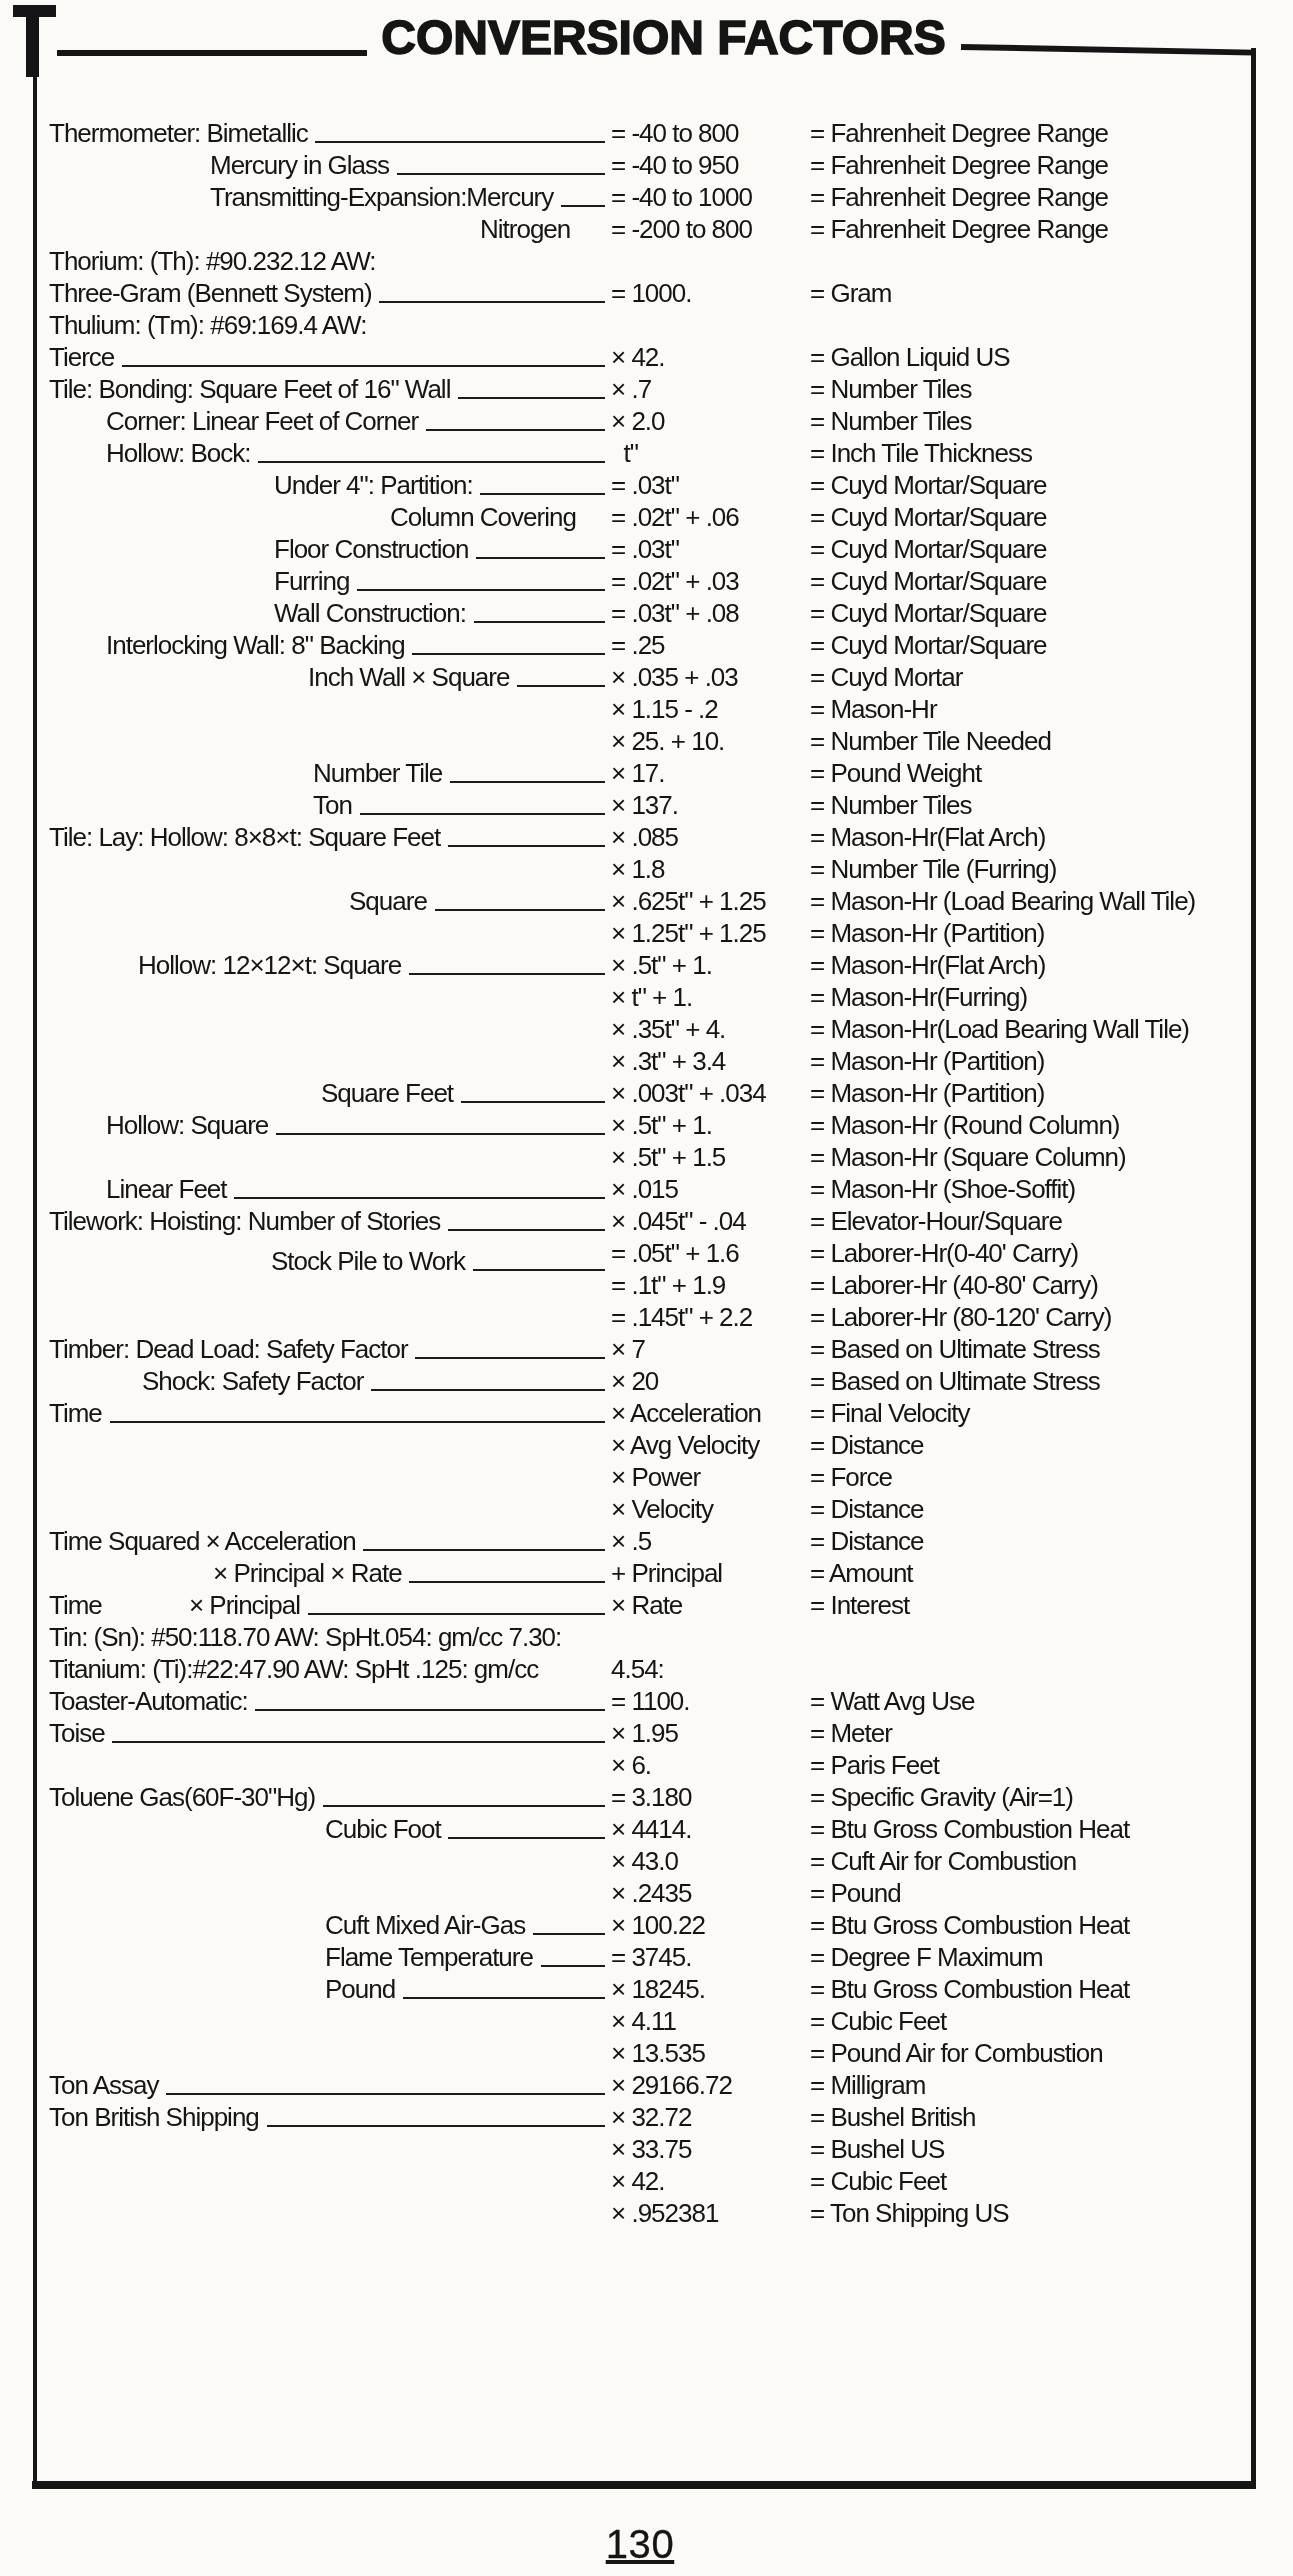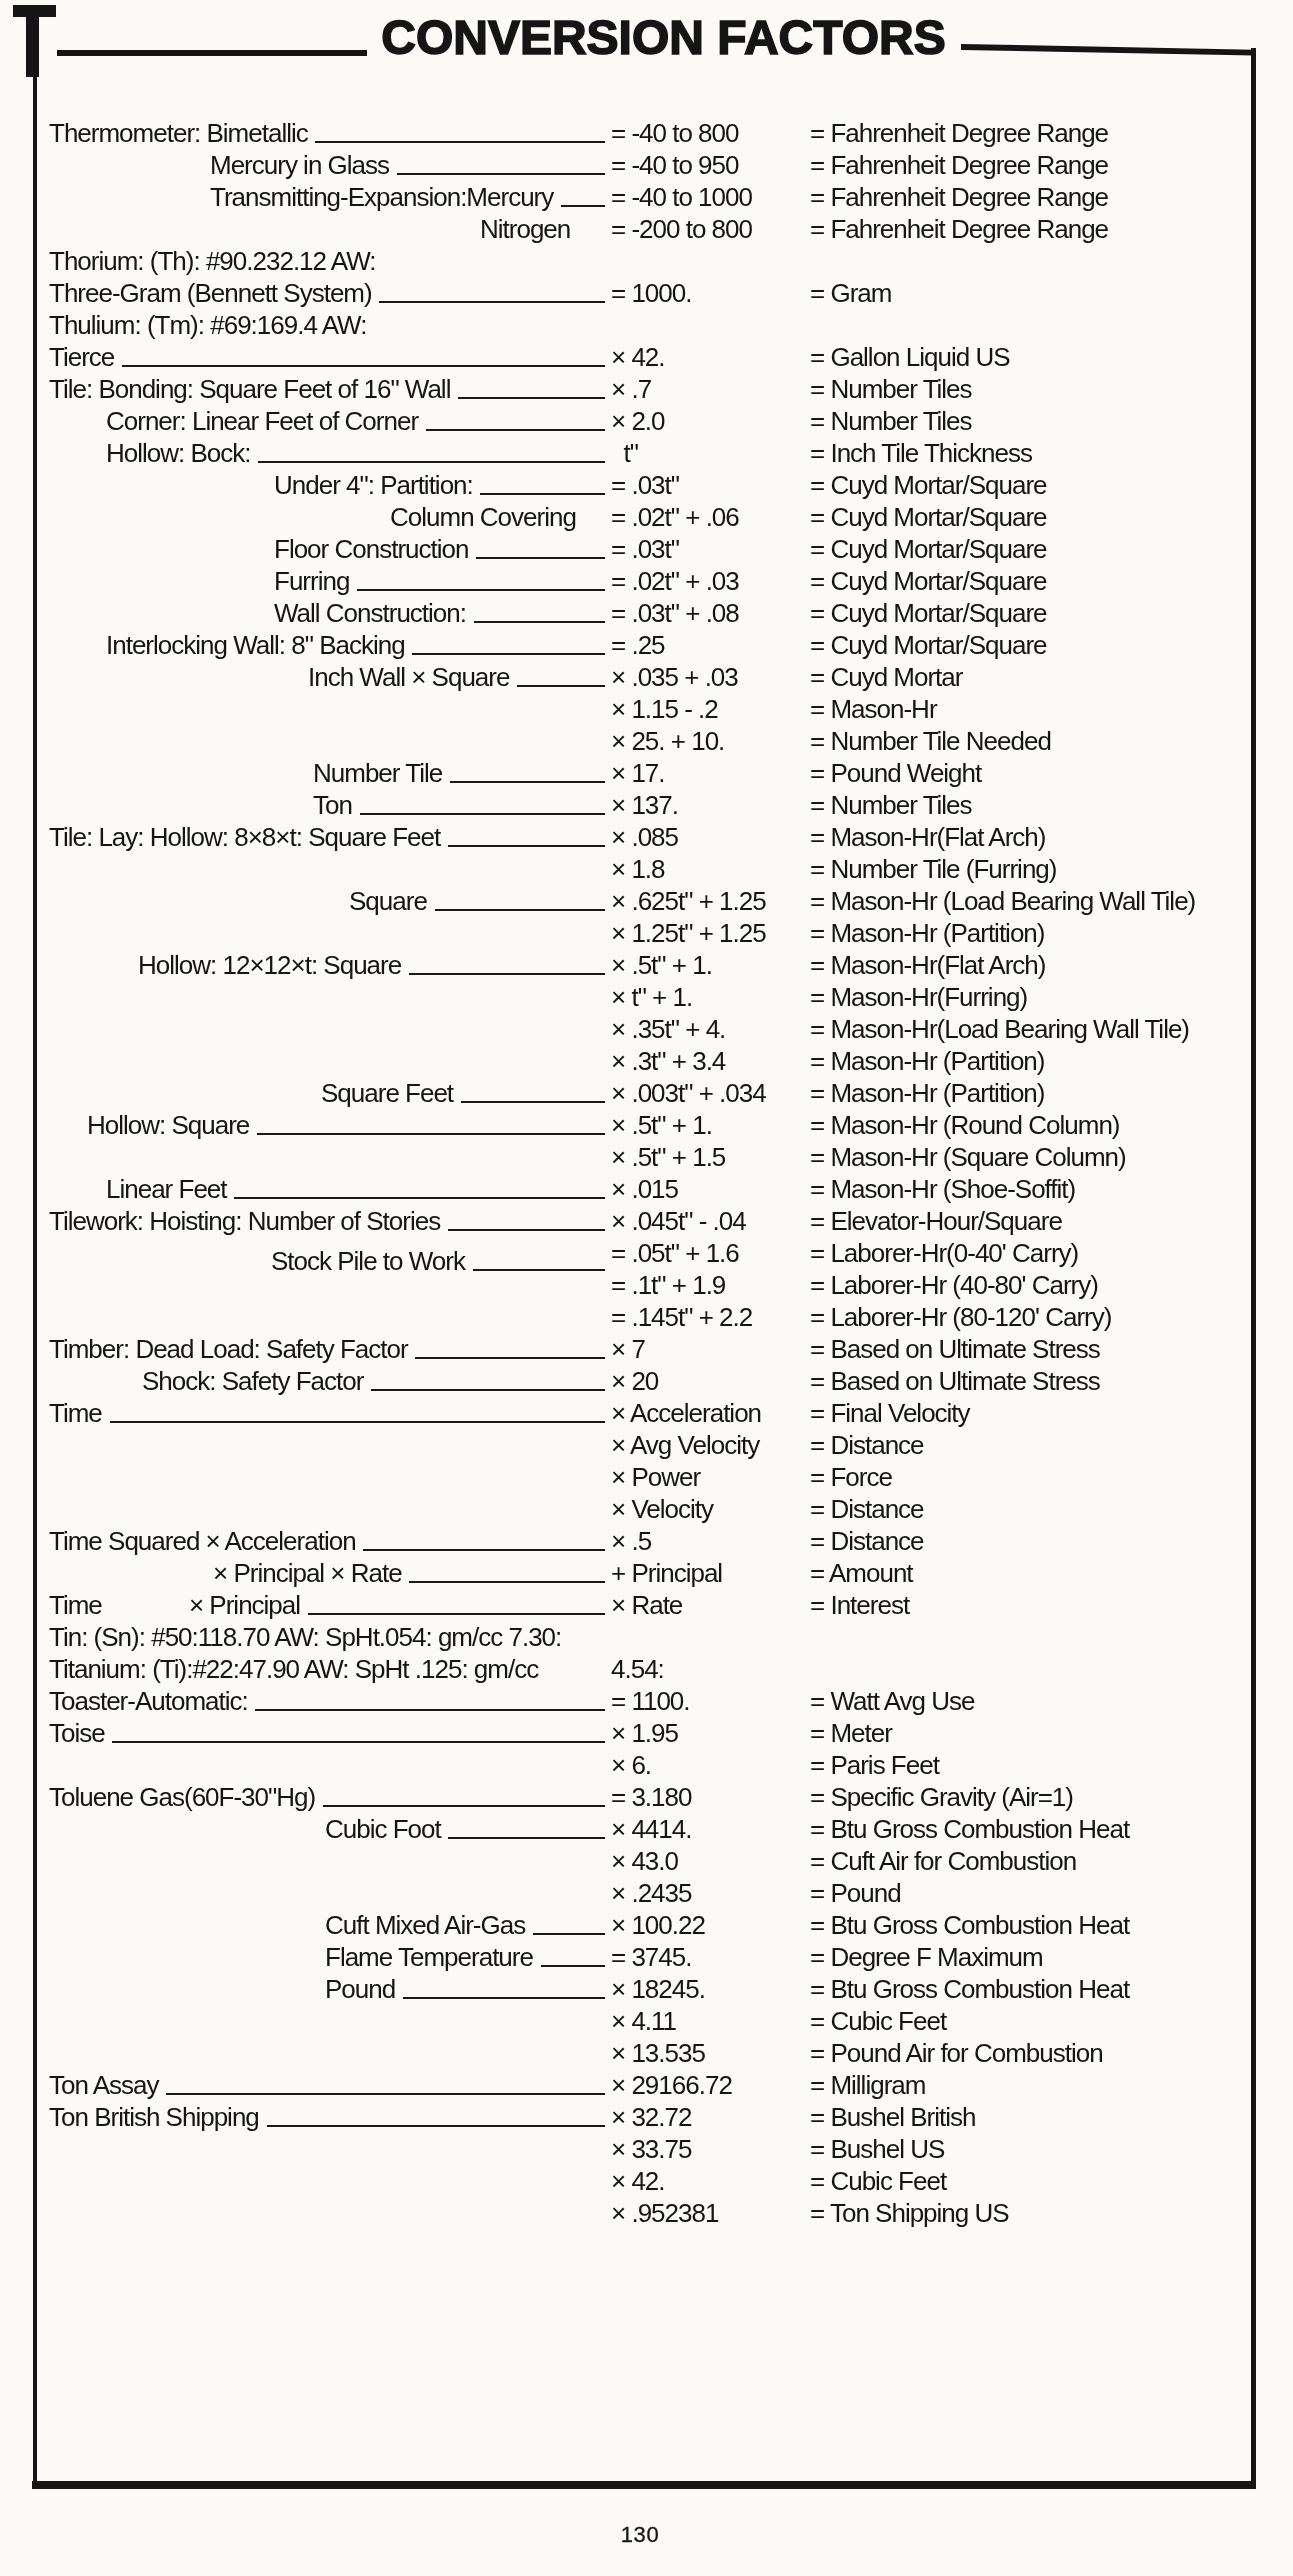--- a/index.html
+++ b/index.html
@@ -38,21 +38,21 @@
   }
   .c1{display:flex;overflow:visible;}
   .lbl{white-space:pre;}
   .fill{flex:1 1 auto;margin:0 6.4px 5.8px 7.7px;}
   .fill.u{border-bottom:2.6px solid #1a1a1a;}
   .val{white-space:pre;}
   .res{white-space:pre;}
   
   #pageno{
     position:absolute;left:0;top:2522px;width:1280px;
-    text-align:center;font-size:22px;letter-spacing:0.6px;
+    text-align:center;font-size:40px;letter-spacing:0.6px;text-decoration:underline;
     -webkit-text-stroke:0.3px #151515;
   }
 </style>
 </head>
 <body>
 
 <div>
   <div id="bigT-bar" class="ink"></div>
   <div id="bigT-stem" class="ink"></div>
 </div>
@@ -90,21 +90,21 @@
     <div class="row"><div class="c1"><span class="lbl" style="margin-left: 264px;">Ton</span><span class="fill u"></span></div><div class="val">× 137.</div><div class="res">= Number Tiles</div></div>
     <div class="row"><div class="c1"><span class="lbl" style="margin-left: 0px;">Tile: Lay: Hollow: 8×8×t: Square Feet</span><span class="fill u"></span></div><div class="val">× .085</div><div class="res">= Mason-Hr(Flat Arch)</div></div>
     <div class="row"><div class="c1"><span class="lbl" style="margin-left: 0px;"></span></div><div class="val">× 1.8</div><div class="res">= Number Tile (Furring)</div></div>
     <div class="row"><div class="c1"><span class="lbl" style="margin-left: 300px;">Square</span><span class="fill u"></span></div><div class="val">× .625t" + 1.25</div><div class="res">= Mason-Hr (Load Bearing Wall Tile)</div></div>
     <div class="row"><div class="c1"><span class="lbl" style="margin-left: 0px;"></span></div><div class="val">× 1.25t" + 1.25</div><div class="res">= Mason-Hr (Partition)</div></div>
     <div class="row"><div class="c1"><span class="lbl" style="margin-left: 89px;">Hollow: 12×12×t: Square</span><span class="fill u"></span></div><div class="val">× .5t" + 1.</div><div class="res">= Mason-Hr(Flat Arch)</div></div>
     <div class="row"><div class="c1"><span class="lbl" style="margin-left: 0px;"></span></div><div class="val">× t" + 1.</div><div class="res">= Mason-Hr(Furring)</div></div>
     <div class="row"><div class="c1"><span class="lbl" style="margin-left: 0px;"></span></div><div class="val">× .35t" + 4.</div><div class="res">= Mason-Hr(Load Bearing Wall Tile)</div></div>
     <div class="row"><div class="c1"><span class="lbl" style="margin-left: 0px;"></span></div><div class="val">× .3t" + 3.4</div><div class="res">= Mason-Hr (Partition)</div></div>
     <div class="row"><div class="c1"><span class="lbl" style="margin-left: 272px;">Square Feet</span><span class="fill u"></span></div><div class="val">× .003t" + .034</div><div class="res">= Mason-Hr (Partition)</div></div>
-    <div class="row"><div class="c1"><span class="lbl" style="margin-left: 38px;">Hollow: Square</span><span class="fill u"></span></div><div class="val">× .5t" + 1.</div><div class="res">= Mason-Hr (Round Column)</div></div>
+    <div class="row"><div class="c1"><span class="lbl" style="margin-left: 57px;">Hollow: Square</span><span class="fill u"></span></div><div class="val">× .5t" + 1.</div><div class="res">= Mason-Hr (Round Column)</div></div>
     <div class="row"><div class="c1"><span class="lbl" style="margin-left: 0px;"></span></div><div class="val">× .5t" + 1.5</div><div class="res">= Mason-Hr (Square Column)</div></div>
     <div class="row"><div class="c1"><span class="lbl" style="margin-left: 57px;">Linear Feet</span><span class="fill u"></span></div><div class="val">× .015</div><div class="res">= Mason-Hr (Shoe-Soffit)</div></div>
     <div class="row"><div class="c1"><span class="lbl" style="margin-left: 0px;">Tilework: Hoisting: Number of Stories</span><span class="fill u"></span></div><div class="val">× .045t" - .04</div><div class="res">= Elevator-Hour/Square</div></div>
     <div class="row"><div class="c1"><span class="lbl" style="margin-left: 222px; margin-top: 8px;">Stock Pile to Work</span><span class="fill u"></span></div><div class="val">= .05t" + 1.6</div><div class="res">= Laborer-Hr(0-40' Carry)</div></div>
     <div class="row"><div class="c1"><span class="lbl" style="margin-left: 0px;"></span></div><div class="val">= .1t" + 1.9</div><div class="res">= Laborer-Hr (40-80' Carry)</div></div>
     <div class="row"><div class="c1"><span class="lbl" style="margin-left: 0px;"></span></div><div class="val">= .145t" + 2.2</div><div class="res">= Laborer-Hr (80-120' Carry)</div></div>
     <div class="row"><div class="c1"><span class="lbl" style="margin-left: 0px;">Timber: Dead Load: Safety Factor</span><span class="fill u"></span></div><div class="val">× 7</div><div class="res">= Based on Ultimate Stress</div></div>
     <div class="row"><div class="c1"><span class="lbl" style="margin-left: 93px;">Shock: Safety Factor</span><span class="fill u"></span></div><div class="val">× 20</div><div class="res">= Based on Ultimate Stress</div></div>
     <div class="row"><div class="c1"><span class="lbl" style="margin-left: 0px;">Time</span><span class="fill u"></span></div><div class="val">× Acceleration</div><div class="res">= Final Velocity</div></div>
     <div class="row"><div class="c1"><span class="lbl" style="margin-left: 0px;"></span></div><div class="val">× Avg Velocity</div><div class="res">= Distance</div></div>

